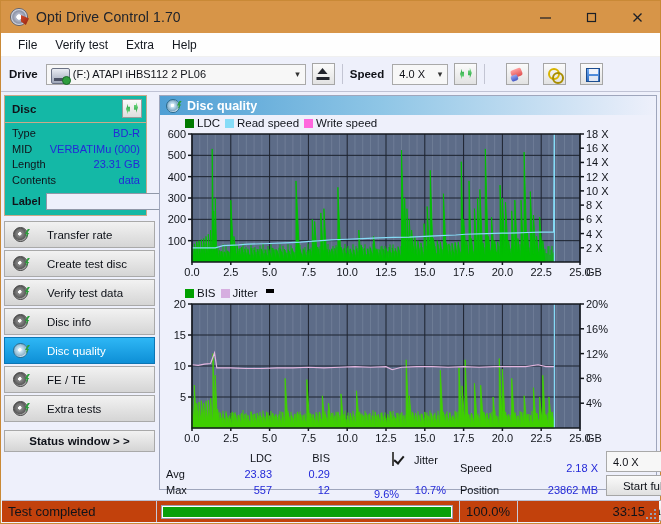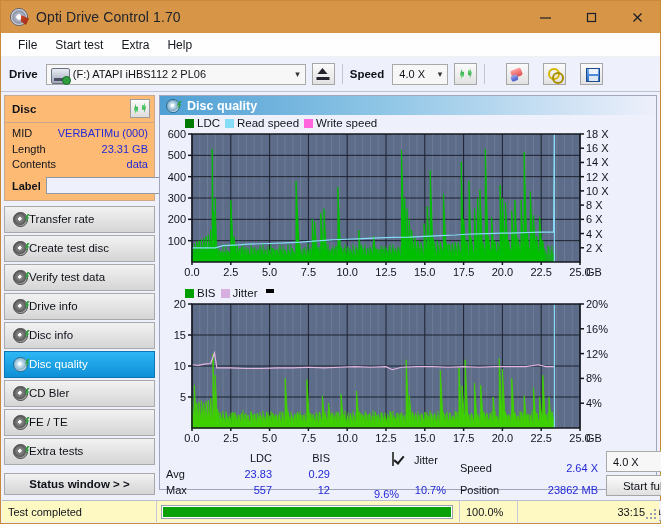--- a/index.html
+++ b/index.html
@@ -94,42 +94,42 @@
   .ico-link:after{left:4px;top:4px;border-color:#a88d00;}
   
   .ico-save{position:absolute;left:5px;top:4px;width:14px;height:14px;
     background:linear-gradient(#6fa8ef,#2e6fc4);border:1px solid #1d4d8f;box-sizing:border-box;}
   .ico-save:before{content:"";position:absolute;left:2px;top:0;width:9px;height:5px;background:#eef2fa;}
   .ico-save:after{content:"";position:absolute;left:2px;bottom:0;width:9px;height:5px;background:#dfe6f3;}
   
   .content{display:flex;height:398px;}
   .sidebar{width:158px;background:#eef0fb;padding:0;box-sizing:border-box;}
   
-  .disc-panel{margin:3px 4px 0 3px;border:1px solid #caa98a;background:#fdba74;box-sizing:border-box;}
+  .disc-panel{margin:3px 12px 0 3px;border:1px solid #caa98a;background:#14b8a6;box-sizing:border-box;}
   .disc-head{display:flex;align-items:center;justify-content:space-between;padding:3px 4px 4px 7px;
     border-bottom:1px solid #caa98a;}
   .disc-head .lbl{font-weight:bold;font-size:11.5px;color:#10131a;}
   .sq-btn{width:20px;height:19px;border:1px solid #9b9b9b;background:linear-gradient(#fafafa,#dedede);
     position:relative;box-sizing:border-box;}
   .disc-rows{padding:3px 6px 4px 7px;}
   .drow{display:flex;justify-content:space-between;font-size:11px;line-height:15.5px;}
   .drow .k{color:#10131a;}
   .drow .v{color:#2328d8;}
   .label-row{display:flex;align-items:center;gap:5px;margin-top:3px;}
   .label-row .k{font-size:11px;color:#10131a;font-weight:bold;}
   .label-input{flex:1;height:17px;background:#eef0fb;border:1px solid #9098a8;box-sizing:border-box;}
   .cd-btn{width:21px;height:20px;border:1px solid #9b9b9b;background:linear-gradient(#fafafa,#dedede);
     position:relative;box-sizing:border-box;}
   .cd-glyph{position:absolute;left:50%;top:50%;transform:translate(-50%,-50%);width:14px;height:14px;border-radius:50%;
     background:radial-gradient(circle,#ffffff 0 18%,#b9a84f 20%, #e8d96e 55%, #fdf6c0 72%, #a89737 100%);
     border:1px solid #7e7126;box-sizing:border-box;}
   
   .nav{margin:5px 4px 0 3px;}
   .nav-btn{
-    height:27px;display:flex;align-items:center;gap:1px;padding-left:8px;
+    height:27px;display:flex;align-items:center;gap:19px;padding-left:8px;
     border:1px solid #a9a9a9;background:linear-gradient(#f2f2f2,#d5d5d5);
     margin-bottom:2px;box-sizing:border-box;font-size:11.5px;color:#0e1118;
   }
   .nav-btn.sel{
     background:linear-gradient(#2eb7f5,#0e8fd6);border:1px solid #0c75b4;color:#fff;
   }
   .nav-ico{width:15px;height:15px;border-radius:50%;position:relative;flex:0 0 auto;
     background:radial-gradient(circle at 45% 45%,#fdfdfd 0 16%,#8a8a8a 18%,#5c5c5c 58%,#cfcfcf 72%,#4a4a4a 100%);
     border:1px solid #3c3c3c;box-sizing:border-box;}
   .nav-btn.sel .nav-ico{background:radial-gradient(circle at 45% 45%,#ffffff 0 16%,#cfeaf8 18%,#8fb5cc 58%,#eaf6ff 72%,#5e8ba4 100%);
@@ -164,22 +164,22 @@
   .st-col{position:absolute;}
   .blue{color:#2328d8;}
   .btn{
     border:1px solid #a6a6a6;background:linear-gradient(#fafafa,#e0e0e0);
     display:flex;align-items:center;justify-content:center;font-size:11.5px;color:#0e1118;box-sizing:border-box;
   }
   .chk{width:13px;height:13px;border:1px solid #4a4a4a;background:#fff;position:relative;box-sizing:border-box;}
   .chk:after{content:"";position:absolute;left:3px;top:1px;width:4px;height:8px;border:solid #1a1a1a;
     border-width:0 2px 2px 0;transform:rotate(40deg);}
   
-  .statusbar{position:absolute;left:1px;right:1px;bottom:1px;height:21px;background:#fef9c3;
-    border-top:1px solid #b9bdd0;display:flex;align-items:flex-end;font-size:11px;color:#10131a;}
+  .statusbar{position:absolute;left:1px;right:1px;bottom:1px;height:21px;background:#c2410c;
+    border-top:1px solid #b9bdd0;display:flex;align-items:flex-end;font-size:13px;color:#10131a;}
   .sb-cell{height:21px;display:flex;align-items:center;border-left:1px solid #c6c9da;padding:0 6px;box-sizing:border-box;}
   .progress{flex:0 0 auto;width:292px;height:14px;border:1px solid #9aa0b2;background:#fff;padding:1px;box-sizing:border-box;}
   .progress > i{display:block;height:100%;background:#09a009;}
   .grip{position:absolute;right:3px;bottom:3px;width:10px;height:10px;}
   .grip span{position:absolute;width:2px;height:2px;background:#9aa0b2;}
 </style>
 </head>
 <body>
 
 <div id="app">
@@ -202,21 +202,21 @@
         <svg width="13" height="13" viewBox="0 0 13 13">
             <line x1="2.5" y1="2.5" x2="10.5" y2="10.5" stroke="#1b1f27" stroke-width="1.2"></line>
             <line x1="10.5" y1="2.5" x2="2.5" y2="10.5" stroke="#1b1f27" stroke-width="1.2"></line>
           </svg>
       </div>
     </div>
   </div>
 
   <div class="menubar">
     <div class="menu-item">File</div>
-    <div class="menu-item">Start test</div>
+    <div class="menu-item">Verify test</div>
     <div class="menu-item">Extra</div>
     <div class="menu-item">Help</div>
   </div>
 
   <div class="toolbar">
     <div class="tb-label">Drive</div>
     <div class="combo" id="drive-combo">
       <span class="drive-ico"></span>
       <span class="cb-text">(F:)  ATAPI iHBS112  2 PL06</span>
       <span class="cb-arrow">▾</span>
@@ -253,20 +253,24 @@
     <div class="sidebar">
 
       <div class="disc-panel">
         <div class="disc-head">
           <span class="lbl">Disc</span>
           <span class="sq-btn">
               <span class="ico-refresh"></span>
             </span>
         </div>
         <div class="disc-rows">
+          <div class="drow">
+            <span class="k">Type</span>
+            <span class="v">BD-R</span>
+          </div>
           <div class="drow">
             <span class="k">MID</span>
             <span class="v">VERBATIMu (000)</span>
           </div>
           <div class="drow">
             <span class="k">Length</span>
             <span class="v">23.31 GB</span>
           </div>
           <div class="drow">
             <span class="k">Contents</span>
@@ -290,33 +294,25 @@
         <div class="nav-btn">
           <span class="nav-ico"></span>
           <span>Create test disc</span>
         </div>
         <div class="nav-btn">
           <span class="nav-ico"></span>
           <span>Verify test data</span>
         </div>
         <div class="nav-btn">
           <span class="nav-ico"></span>
-          <span>Drive info</span>
-        </div>
-        <div class="nav-btn">
-          <span class="nav-ico"></span>
           <span>Disc info</span>
         </div>
         <div class="nav-btn sel">
           <span class="nav-ico"></span>
           <span>Disc quality</span>
-        </div>
-        <div class="nav-btn">
-          <span class="nav-ico"></span>
-          <span>CD Bler</span>
         </div>
         <div class="nav-btn">
           <span class="nav-ico"></span>
           <span>FE / TE</span>
         </div>
         <div class="nav-btn">
           <span class="nav-ico"></span>
           <span>Extra tests</span>
         </div>
       </div>
@@ -603,21 +599,21 @@
         <div class="st-col blue" style="left:126px;top:18px;width:44px;text-align:right;">0.29</div>
         <div class="st-col blue" style="left:126px;top:34px;width:44px;text-align:right;">12</div>
         <div class="st-col blue" style="left:118px;top:50px;width:52px;text-align:right;">110852</div>
 
         <div class="st-col" style="left:232px;top:3px;"><span class="chk"></span></div>
         <div class="st-col" style="left:254px;top:4px;">Jitter</div>
         <div class="st-col blue" style="left:214px;top:2px;width:72px;text-align:left;margin-top:36px;">9.6%</div>
         <div class="st-col blue" style="left:214px;top:34px;width:72px;text-align:right;">10.7%</div>
 
         <div class="st-col" style="left:300px;top:12px;">Speed</div>
-        <div class="st-col blue" style="left:360px;top:12px;width:78px;text-align:right;">2.64 X</div>
+        <div class="st-col blue" style="left:360px;top:12px;width:78px;text-align:right;">2.18 X</div>
         <div class="st-col" style="left:300px;top:34px;">Position</div>
         <div class="st-col blue" style="left:360px;top:34px;width:78px;text-align:right;">23862 MB</div>
         <div class="st-col" style="left:300px;top:50px;">Samples</div>
         <div class="st-col blue" style="left:360px;top:50px;width:78px;text-align:right;">381585</div>
 
         <div class="combo st-col" style="left:446px;top:1px;width:76px;">
           <span class="cb-text">4.0 X</span>
 
         </div>
         <div class="btn st-col" style="left:446px;top:25px;width:76px;height:21px;">Start full</div>

